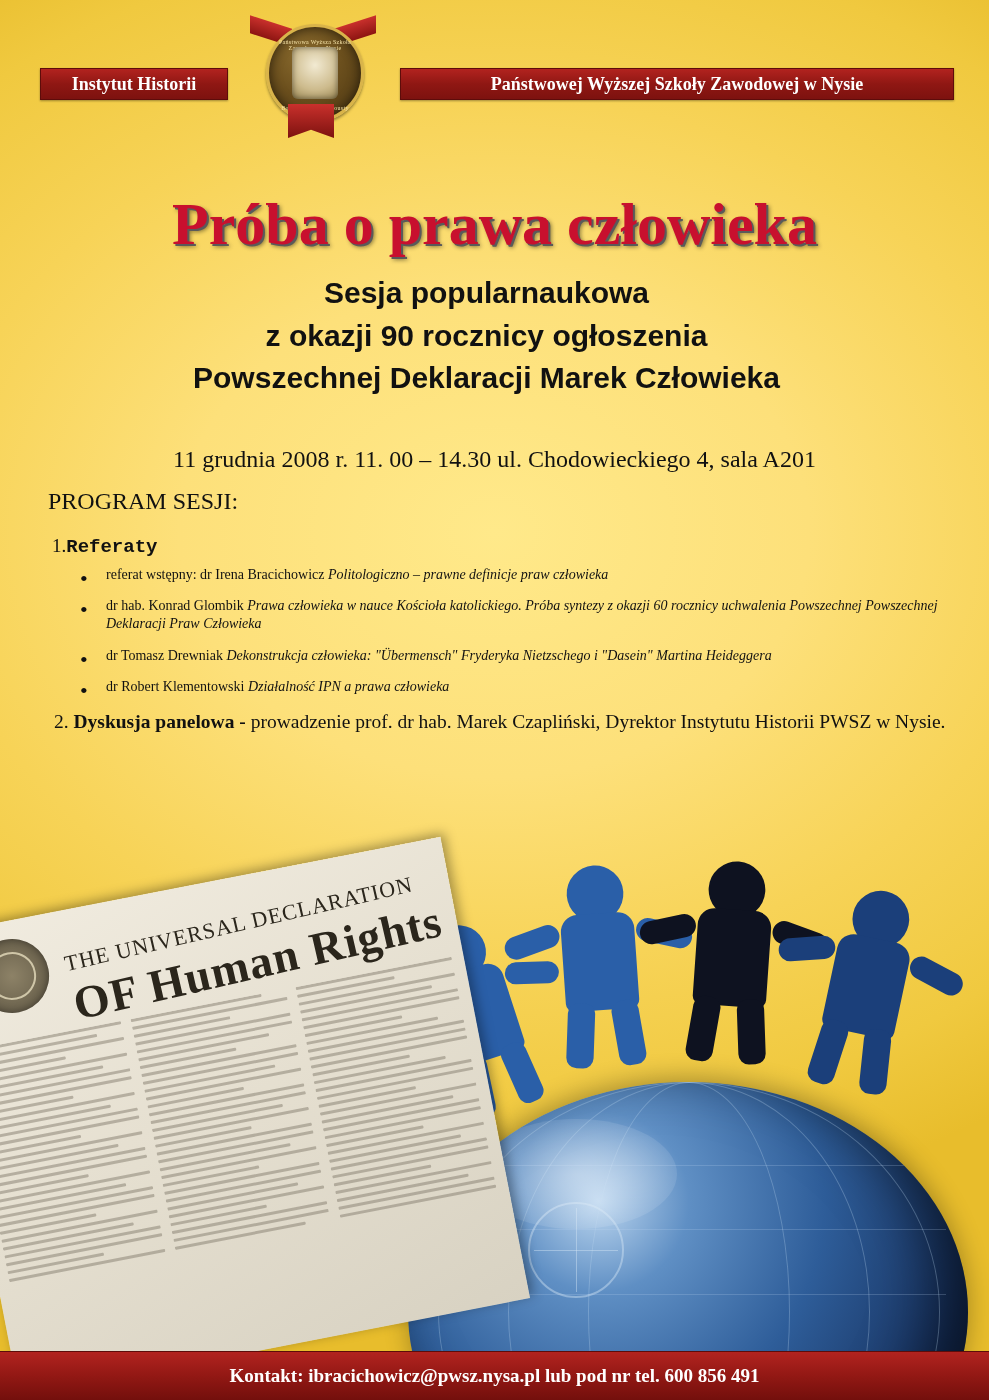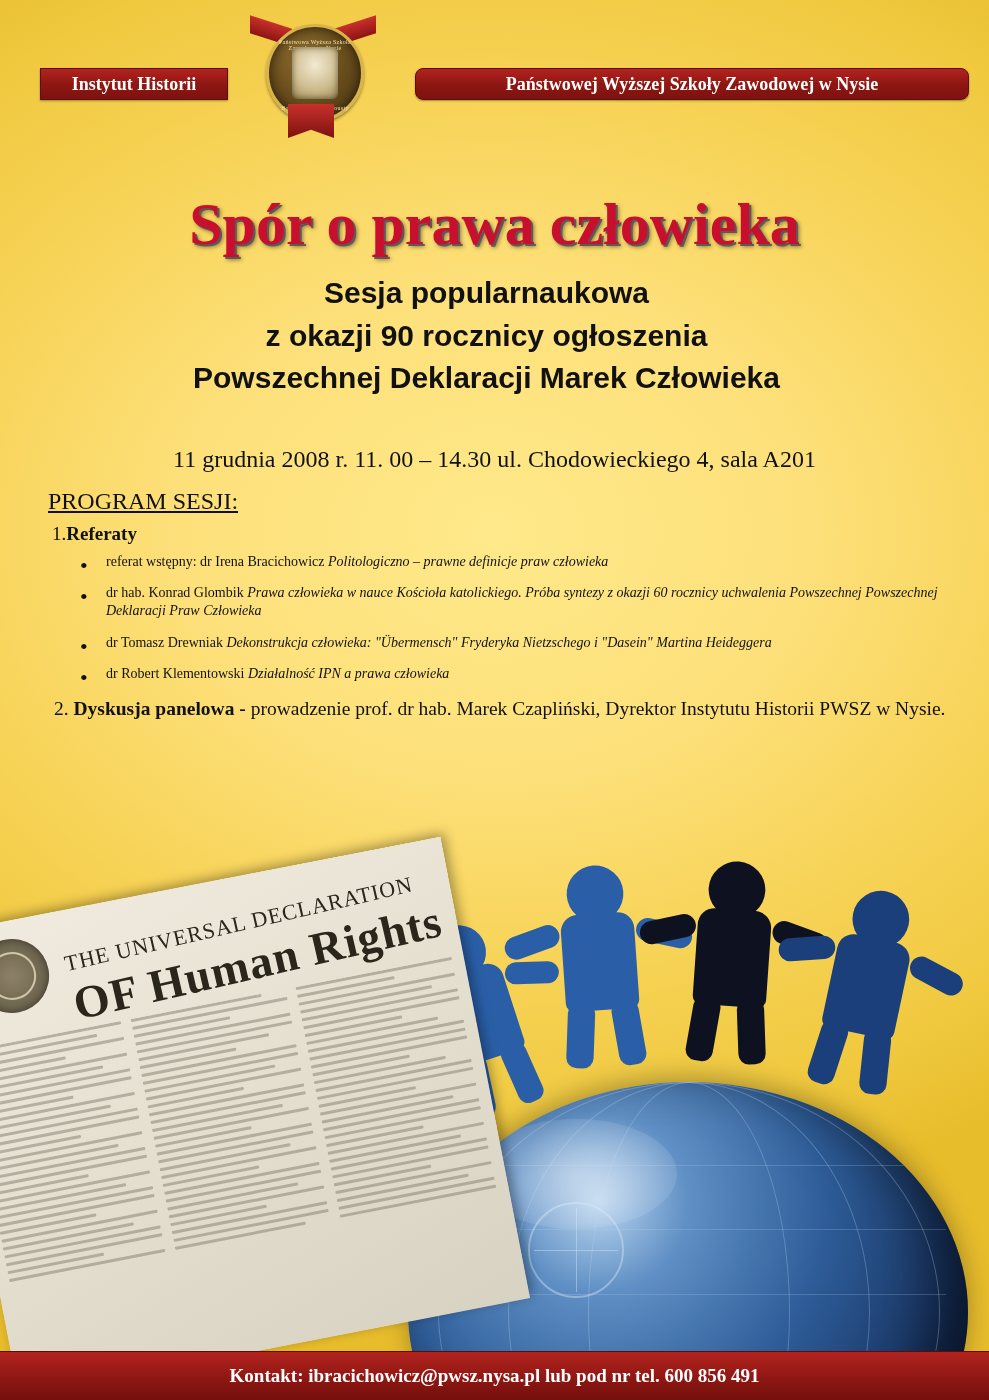--- a/index.html
+++ b/index.html
@@ -43,23 +43,22 @@
     line-height: 30px;
     text-align: center;
     white-space: nowrap;
     font-family: "Liberation Serif", serif;
   }
   .ribbon-left {
     left: 40px;
     width: 186px;
   }
   .ribbon-right {
-    left: 415px;
+    left: 400px;
     width: 552px;
-    border-radius: 8px;
   }
 
   .crest {
     position: absolute;
     left: 248px;
     top: 18px;
     width: 128px;
     height: 128px;
   }
   .crest-oval {
@@ -157,30 +156,29 @@
   .program {
     position: absolute;
     top: 488px;
     left: 48px;
     right: 40px;
     color: #111111;
   }
   .program-heading {
     font-family: "Liberation Serif", serif;
     font-size: 24px;
-    margin-bottom: 8px;
-    text-decoration: underline;
+    margin-bottom: 20px;
   }
   .item-1 {
     font-family: "Liberation Serif", serif;
     font-size: 19px;
     margin-left: 4px;
   }
   .item-1 .num { font-weight: normal; }
-  .item-1 .bold { font-weight: bold; }
+  .item-1 .bold { font-weight: bold; font-family: Liberation Mono, monospace; }
 
   ul.bullets {
     list-style: none;
     margin: 8px 0 0 0;
     padding: 0 0 0 28px;
   }
   ul.bullets li {
     position: relative;
     font-family: "Liberation Serif", serif;
     font-size: 14px;
@@ -424,21 +422,21 @@
       <div class="crest-ribbon-r"></div>
       <div class="crest-oval">
         <div class="crest-text-top">Państwowa Wyższa Szkoła Zawodowa w Nysie</div>
         <div class="crest-inner"></div>
         <div class="crest-text-bot">Bolesław III Krzywousty</div>
       </div>
       <div class="crest-tail"></div>
     </div>
   </div>
 
-  <div class="title">Spór o prawa człowieka</div>
+  <div class="title">Próba o prawa człowieka</div>
 
   <div class="subtitle">
     <div>Sesja popularnaukowa</div>
     <div>z okazji 90 rocznicy ogłoszenia</div>
     <div>Powszechnej Deklaracji Marek Człowieka</div>
   </div>
 
   <div class="eventline">11 grudnia 2008 r. 11. 00  – 14.30 ul. Chodowieckiego 4, sala A201</div>
 
   <div class="program">

